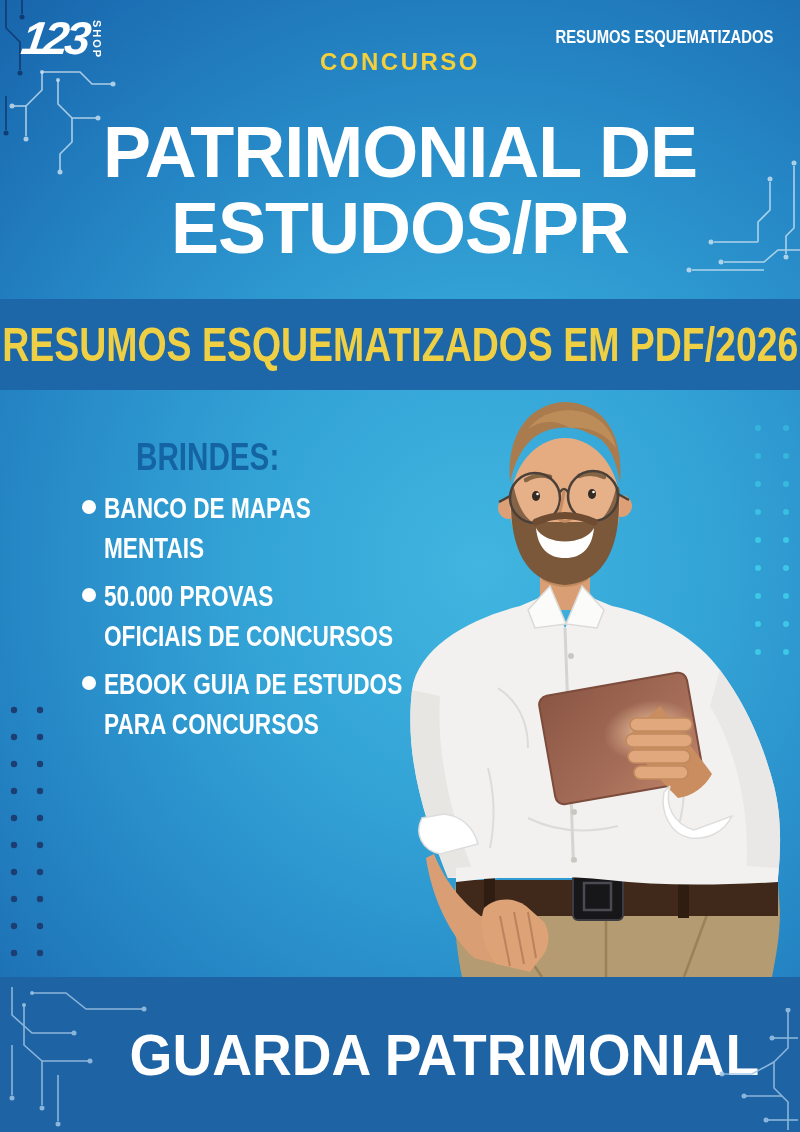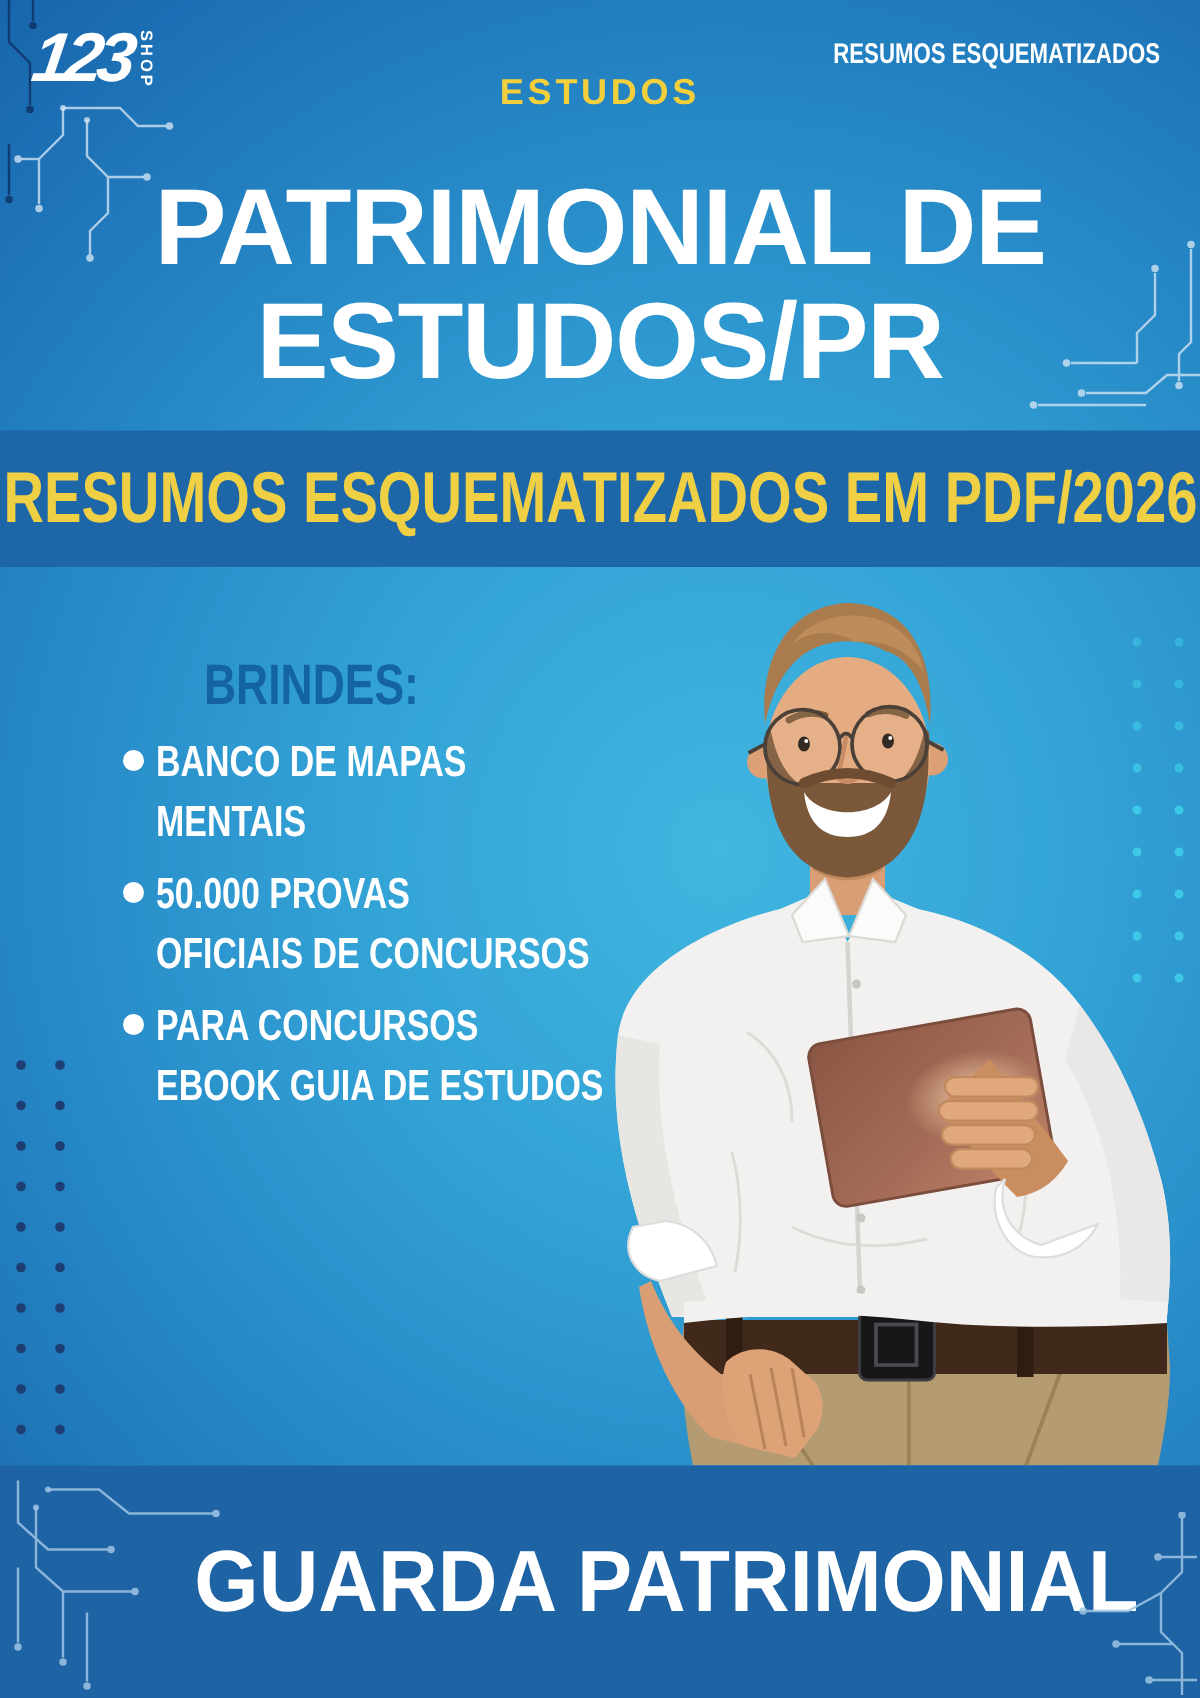--- a/index.html
+++ b/index.html
@@ -38,21 +38,21 @@
   .role-title{color:#fff;font-size:58px;font-weight:700;transform:scaleX(0.95);}
 
   
   .brindes-heading{left:136px;top:436px;color:#1464a3;font-size:38px;font-weight:700;}
   .brindes-list{left:82px;top:488px;display:flex;flex-direction:column;gap:8px;z-index:3;}
   .brindes-item{display:flex;align-items:flex-start;}
   .bullet{width:14px;height:14px;border-radius:50%;background:#fff;margin-top:12px;flex:0 0 14px;}
   .item-text{margin-left:8px;color:#fff;font-size:29px;line-height:40px;font-weight:700;}
 
   svg{display:block;}
-  .z2{z-index:2;} .z4{z-index:4;}
+  .z2{z-index:2;} .z4{z-index:4;margin-top:12px;}
 </style>
 </head>
 <body>
 
 <div id="poster">
 
   <svg class="abs" style="left:0;top:0" width="40" height="150" viewBox="0 0 40 150">
     <g stroke="#0e3468" stroke-width="1.6" fill="none" opacity="0.85">
       <path d="M6 0 V28 L20 42 V70"></path>
         <path d="M22 0 V14"></path>
@@ -83,21 +83,21 @@
         <circle cx="18" cy="69" r="2.5"></circle>
         <circle cx="90" cy="48" r="2.5"></circle>
       <circle cx="4" cy="36" r="2.5"></circle>
         <circle cx="52" cy="102" r="2.5"></circle>
         <circle cx="34" cy="2" r="2"></circle>
       <circle cx="50" cy="10" r="2"></circle>
     </g>
   </svg>
 
   <div class="abs category">
-    <span>ESTUDOS</span>
+    <span>CONCURSO</span>
   </div>
   <div class="abs tagline">
     <span class="cond cond-r">RESUMOS ESQUEMATIZADOS</span>
   </div>
 
   <div class="abs main-title">
     <div>PATRIMONIAL DE</div>
     <div>ESTUDOS/PR</div>
   </div>
 
@@ -137,22 +137,22 @@
     <div class="brindes-item">
       <span class="bullet"></span>
       <div class="item-text">
         <div><span class="cond cond-l">50.000 PROVAS</span></div>
         <div><span class="cond cond-l">OFICIAIS DE CONCURSOS</span></div>
       </div>
     </div>
     <div class="brindes-item">
       <span class="bullet"></span>
       <div class="item-text">
+        <div><span class="cond cond-l">EBOOK GUIA DE ESTUDOS</span></div>
         <div><span class="cond cond-l">PARA CONCURSOS</span></div>
-        <div><span class="cond cond-l">EBOOK GUIA DE ESTUDOS</span></div>
       </div>
     </div>
   </div>
 
   <svg class="abs" style="left:6px;top:702px" width="48" height="262" viewBox="0 0 48 262">
     <g fill="#1d3e72">
       <circle cx="8" cy="8" r="3.2"></circle>
         <circle cx="34" cy="8" r="3.2"></circle>
       <circle cx="8" cy="35" r="3.2"></circle>
         <circle cx="34" cy="35" r="3.2"></circle>

